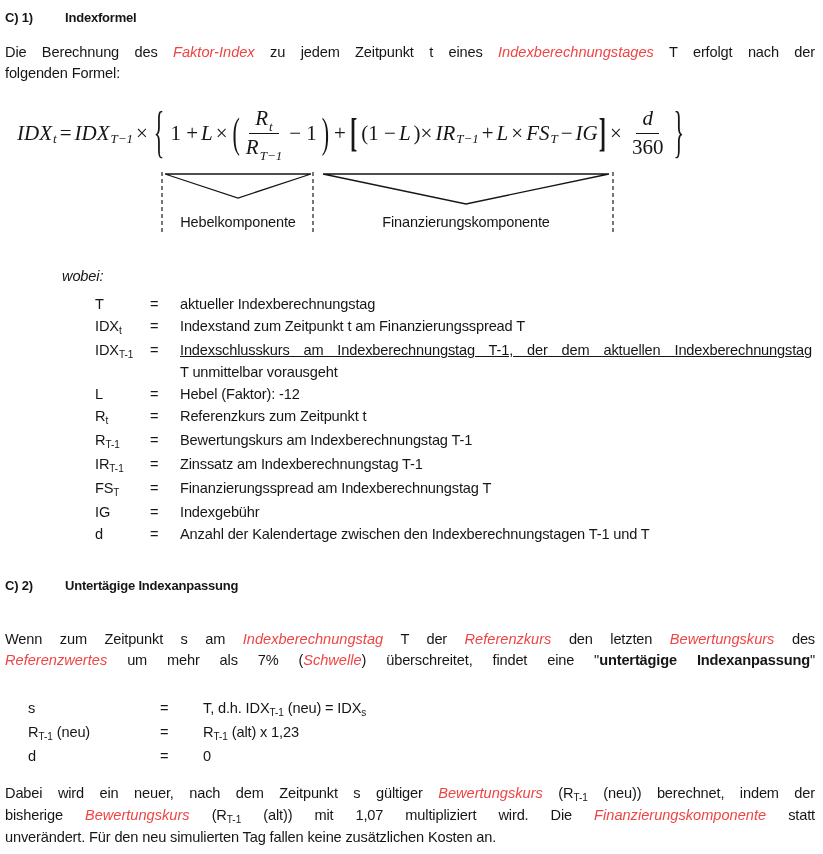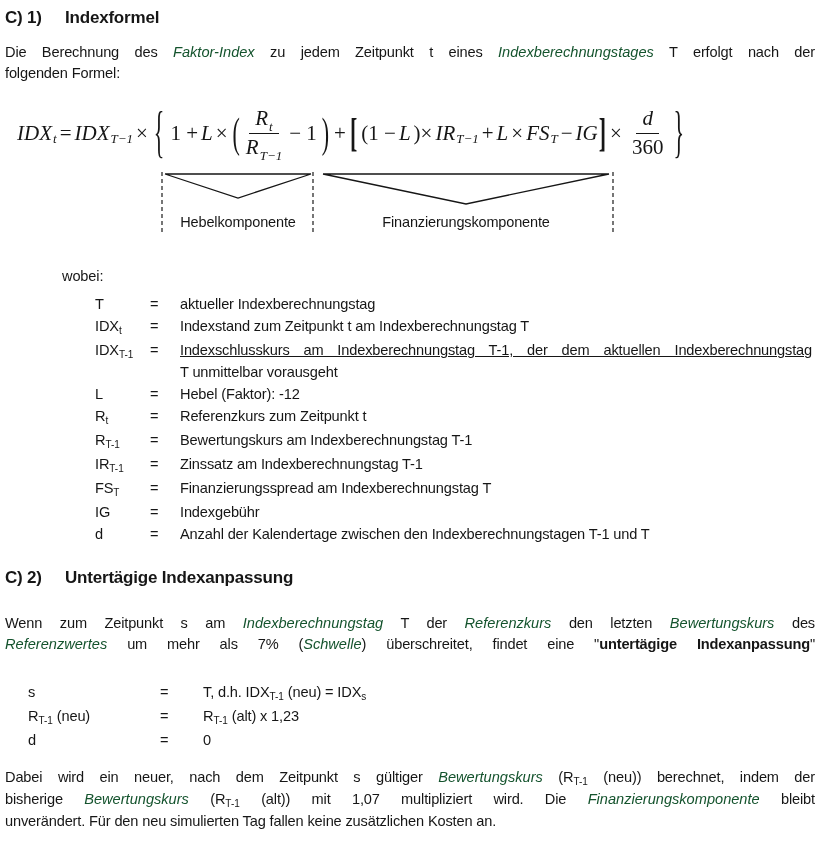--- a/index.html
+++ b/index.html
@@ -5,29 +5,29 @@
   html,body { margin:0; padding:0; }
   body {
     width:823px; height:854px; overflow:hidden;
     background:#ffffff; color:#161616;
     font-family:"Liberation Sans","DejaVu Sans",sans-serif;
     font-size:14.6px; letter-spacing:-0.15px;
   }
   .page { padding:7px 8px 0 5px; }
 
   
-  .heading { font-size:17px; font-weight:bold; letter-spacing:-0.2px; line-height:21px; }
+  .heading { font-size:13px; font-weight:bold; letter-spacing:-0.2px; line-height:21px; }
   .heading .h-num { display:inline-block; min-width:60px; }
 
   
   .para { line-height:21px; }
   .para .line { min-height:21px; }
   .para .line.jl { text-align:justify; text-align-last:justify; }
 
-  .seg-it { font-style:italic; color:#14532d; letter-spacing:0; }
+  .seg-it { font-style:italic; color:#ef4444; letter-spacing:0; }
   .seg-b  { font-weight:bold; }
   .seg-u  { }
   .seg-sub{ font-size:10px; position:relative; top:3px; letter-spacing:0; }
 
   
   .formula {
     margin:14px 0 0 12px; height:70px;
     display:flex; align-items:center;
     font-family:"Liberation Serif","DejaVu Serif",serif;
     font-size:21px; letter-spacing:0; white-space:nowrap;
@@ -40,32 +40,32 @@
   .frac .fden { padding-top:2px; }
   .dl { display:inline-block; font-style:normal; font-weight:400; font-size:22px; }
   .dl-brace   { transform:scaleY(2.55); margin:0 3px; }
   .dl-paren   { transform:scaleY(1.95); margin:0 2px; }
   .dl-bracket { transform:scaleY(1.85); margin:0 1px; font-weight:bold; }
 
   
   .diagram { display:block; margin:2px 0 0 152px; }
 
   
-  .wobei { margin:30px 0 0 57px; line-height:21px; }
+  .wobei { margin:30px 0 0 57px; line-height:21px;font-style:italic; }
   .deflist { margin-top:6px; }
   .defrow { display:grid; line-height:22px; }
   .deflist-1 { margin-left:90px; margin-right:3px; }
   .deflist-1 .defrow { grid-template-columns:55px 30px 1fr; }
   .deflist-2 { margin-left:23px; margin-top:26px; }
   .deflist-2 .defrow { grid-template-columns:132px 43px 1fr; }
   .defrow .val .line.jl { text-align:justify; text-align-last:justify;text-decoration:underline; }
 
   .mt-intro  { margin-top:14px; }
-  .mt-h2     { margin-top:22px; }
-  .mt-p2     { margin-top:25px; }
+  .mt-h2     { margin-top:30px; }
+  .mt-p2     { margin-top:33px; }
   .mt-outro  { margin-top:16px; }
 </style>
 </head>
 <body>
 
 <div class="page">
 
   <div class="heading">
     <span class="h-num">C) 1)</span><span>Indexformel</span>
   </div>
@@ -135,21 +135,21 @@
         <span class="eqs">=</span>
         <span class="val">
           <div class="line"><span>aktueller Indexberechnungstag</span></div>
         </span>
       </div>
 
       <div class="defrow">
         <span class="term"><span>IDX</span><span class="seg-sub">t</span></span>
         <span class="eqs">=</span>
         <span class="val">
-          <div class="line"><span>Indexstand zum Zeitpunkt t am Indexberechnungstag T</span></div>
+          <div class="line"><span>Indexstand zum Zeitpunkt t am Finanzierungsspread T</span></div>
         </span>
       </div>
 
       <div class="defrow">
         <span class="term"><span>IDX</span><span class="seg-sub">T-1</span></span>
         <span class="eqs">=</span>
         <span class="val">
           <div class="line jl"><span>Indexschlusskurs am Indexberechnungstag T-1, der dem aktuellen Indexberechnungstag</span></div>
           <div class="line"><span>T unmittelbar vorausgeht</span></div>
         </span>
@@ -243,17 +243,17 @@
         <span class="term"><span>d</span></span>
         <span class="eqs">=</span>
         <span class="val">
           <div class="line"><span>0</span></div>
         </span>
       </div>
     </div>
 
   <div class="para mt-outro">
       <div class="line jl"><span>Dabei wird ein neuer, nach dem Zeitpunkt s gültiger </span><span class="seg-it">Bewertungskurs</span><span> (R</span><span class="seg-sub">T-1</span><span> (neu)) berechnet, indem der</span></div>
-      <div class="line jl"><span>bisherige </span><span class="seg-it">Bewertungskurs</span><span> (R</span><span class="seg-sub">T-1</span><span> (alt)) mit 1,07 multipliziert wird. Die </span><span class="seg-it">Finanzierungskomponente</span><span> bleibt</span></div>
+      <div class="line jl"><span>bisherige </span><span class="seg-it">Bewertungskurs</span><span> (R</span><span class="seg-sub">T-1</span><span> (alt)) mit 1,07 multipliziert wird. Die </span><span class="seg-it">Finanzierungskomponente</span><span> statt</span></div>
       <div class="line"><span>unverändert. Für den neu simulierten Tag fallen keine zusätzlichen Kosten an.</span></div>
     </div>
 
 </div>
 
 </body></html>

